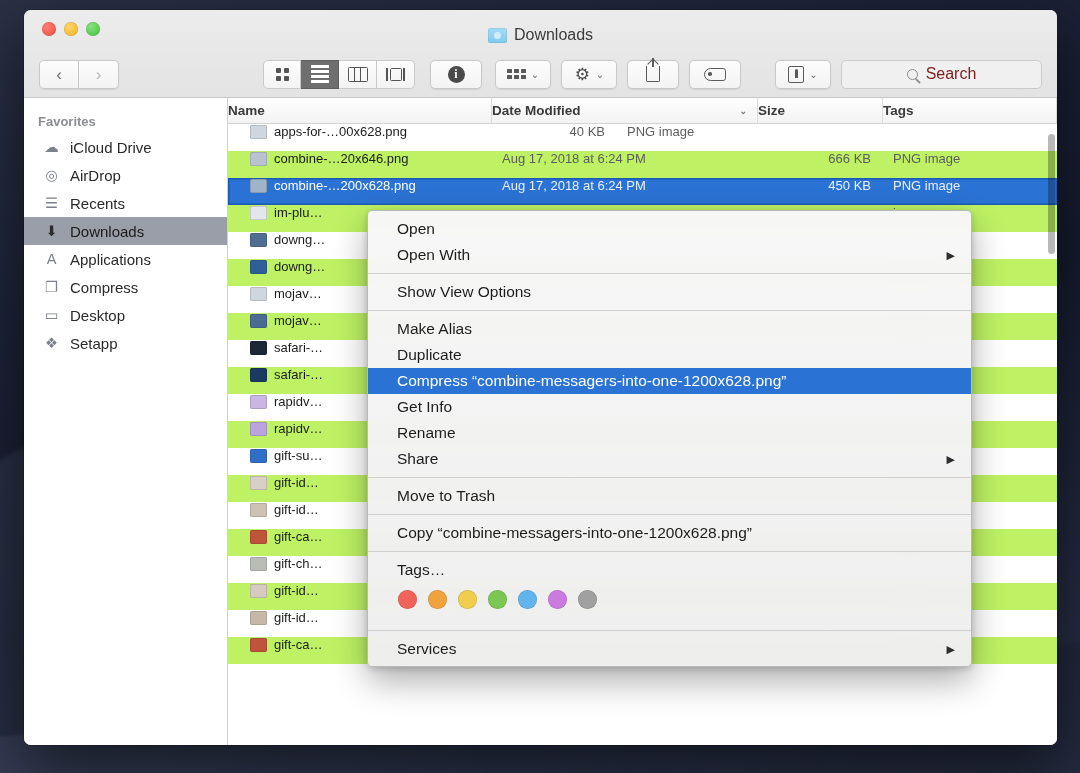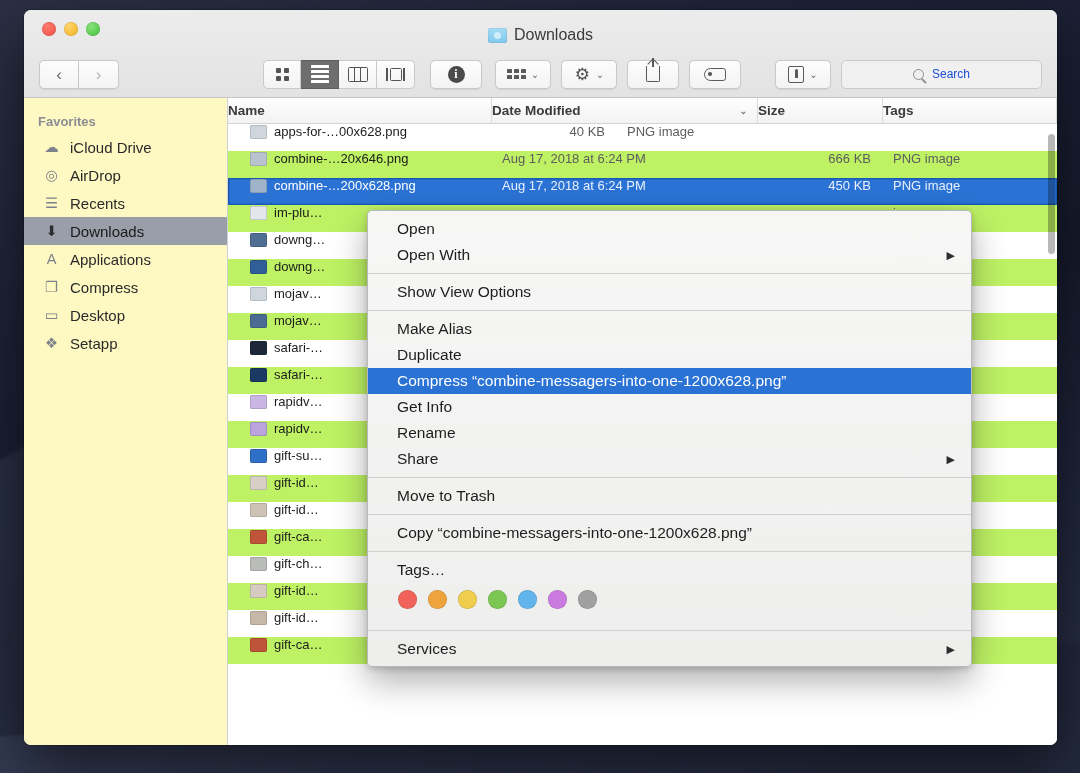--- a/index.html
+++ b/index.html
@@ -101,21 +101,21 @@
 
   .tb-info   { position: absolute; left: 406px; width: 52px; }
   .tb-arrange{ position: absolute; left: 471px; width: 56px; }
   .tb-action { position: absolute; left: 537px; width: 56px; }
   .tb-share  { position: absolute; left: 603px; width: 52px; }
   .tb-tags   { position: absolute; left: 665px; width: 52px; }
   .tb-drop   { position: absolute; left: 751px; width: 56px; }
   .tb-search { position: absolute; left: 817px; width: 201px; height: 29px;
     background: #f0f0f0; border: .5px solid #cacaca; border-radius: 5px;
     display: flex; align-items: center; justify-content: center; gap: 8px; }
-  .search-ph { color: #1d4ed8; font-size: 12px; }
+  .search-ph { color: #7f1d1d; font-size: 16px; }
 
   .info-circle { width: 17px; height: 17px; border-radius: 50%; background: #4a4a4a;
     color: #fff; font-size: 12px; font-weight: 700; display: flex; align-items: center; justify-content: center;
     font-family: "Liberation Serif", serif; }
   .arrange-ico { display: grid; grid-template-columns: repeat(3, 5px); grid-template-rows: repeat(2, 4px); gap: 2px; }
   .arrange-ico i { background: #5a5a5a; border-radius: .5px; }
   .gear { width: 17px; height: 17px; position: relative; color: #4f4f4f; font-size: 17px; line-height: 17px; text-align: center; }
   .share-ico { width: 14px; height: 16px; border: 1.6px solid #5a5a5a; border-top: none; border-radius: 0 0 2px 2px; position: relative; }
   .share-ico::before { content:""; position:absolute; left: 5px; top:-8px; width: 1.6px; height: 9px; background:#5a5a5a; }
   .share-ico::after { content:""; position:absolute; left: 2px; top:-6px; width: 7px; height: 7px; border-left:1.6px solid #5a5a5a; border-top:1.6px solid #5a5a5a; transform: rotate(45deg); }
@@ -126,21 +126,21 @@
   .caret { font-size: 10px; color: #6a6a6a; margin-left: 5px; }
   .mag { width: 11px; height: 11px; border: 1.8px solid #8d8d8d; border-radius: 50%; position: relative; }
   .mag::after { content:""; position:absolute; right:-4px; bottom:-3px; width: 6px; height:1.8px; background:#8d8d8d; transform: rotate(45deg); }
 
   
   .wbody { flex: 1; display: flex; min-height: 0; position: relative; }
 
   
   .sidebar {
     width: 204px; flex: 0 0 204px;
-    background: #fef9c3;
+    background: #ffffff;
     border-right: 1px solid #cfd0d3;
     padding-top: 10px;
     font-size: 14.5px;
     color: #2a2a2a;
   }
   .sb-header { padding: 6px 0 4px 14px; font-size: 13px; color: #8b8d93; font-weight: 700; }
   .sb-item { height: 28px; display: flex; align-items: center; gap: 9px; padding-left: 18px; }
   .sb-item.active { background: #9a9ea9; }
   .sb-item.active .sb-label { color: #1b1b1b; }
   .sb-label { font-size: 15px; }

